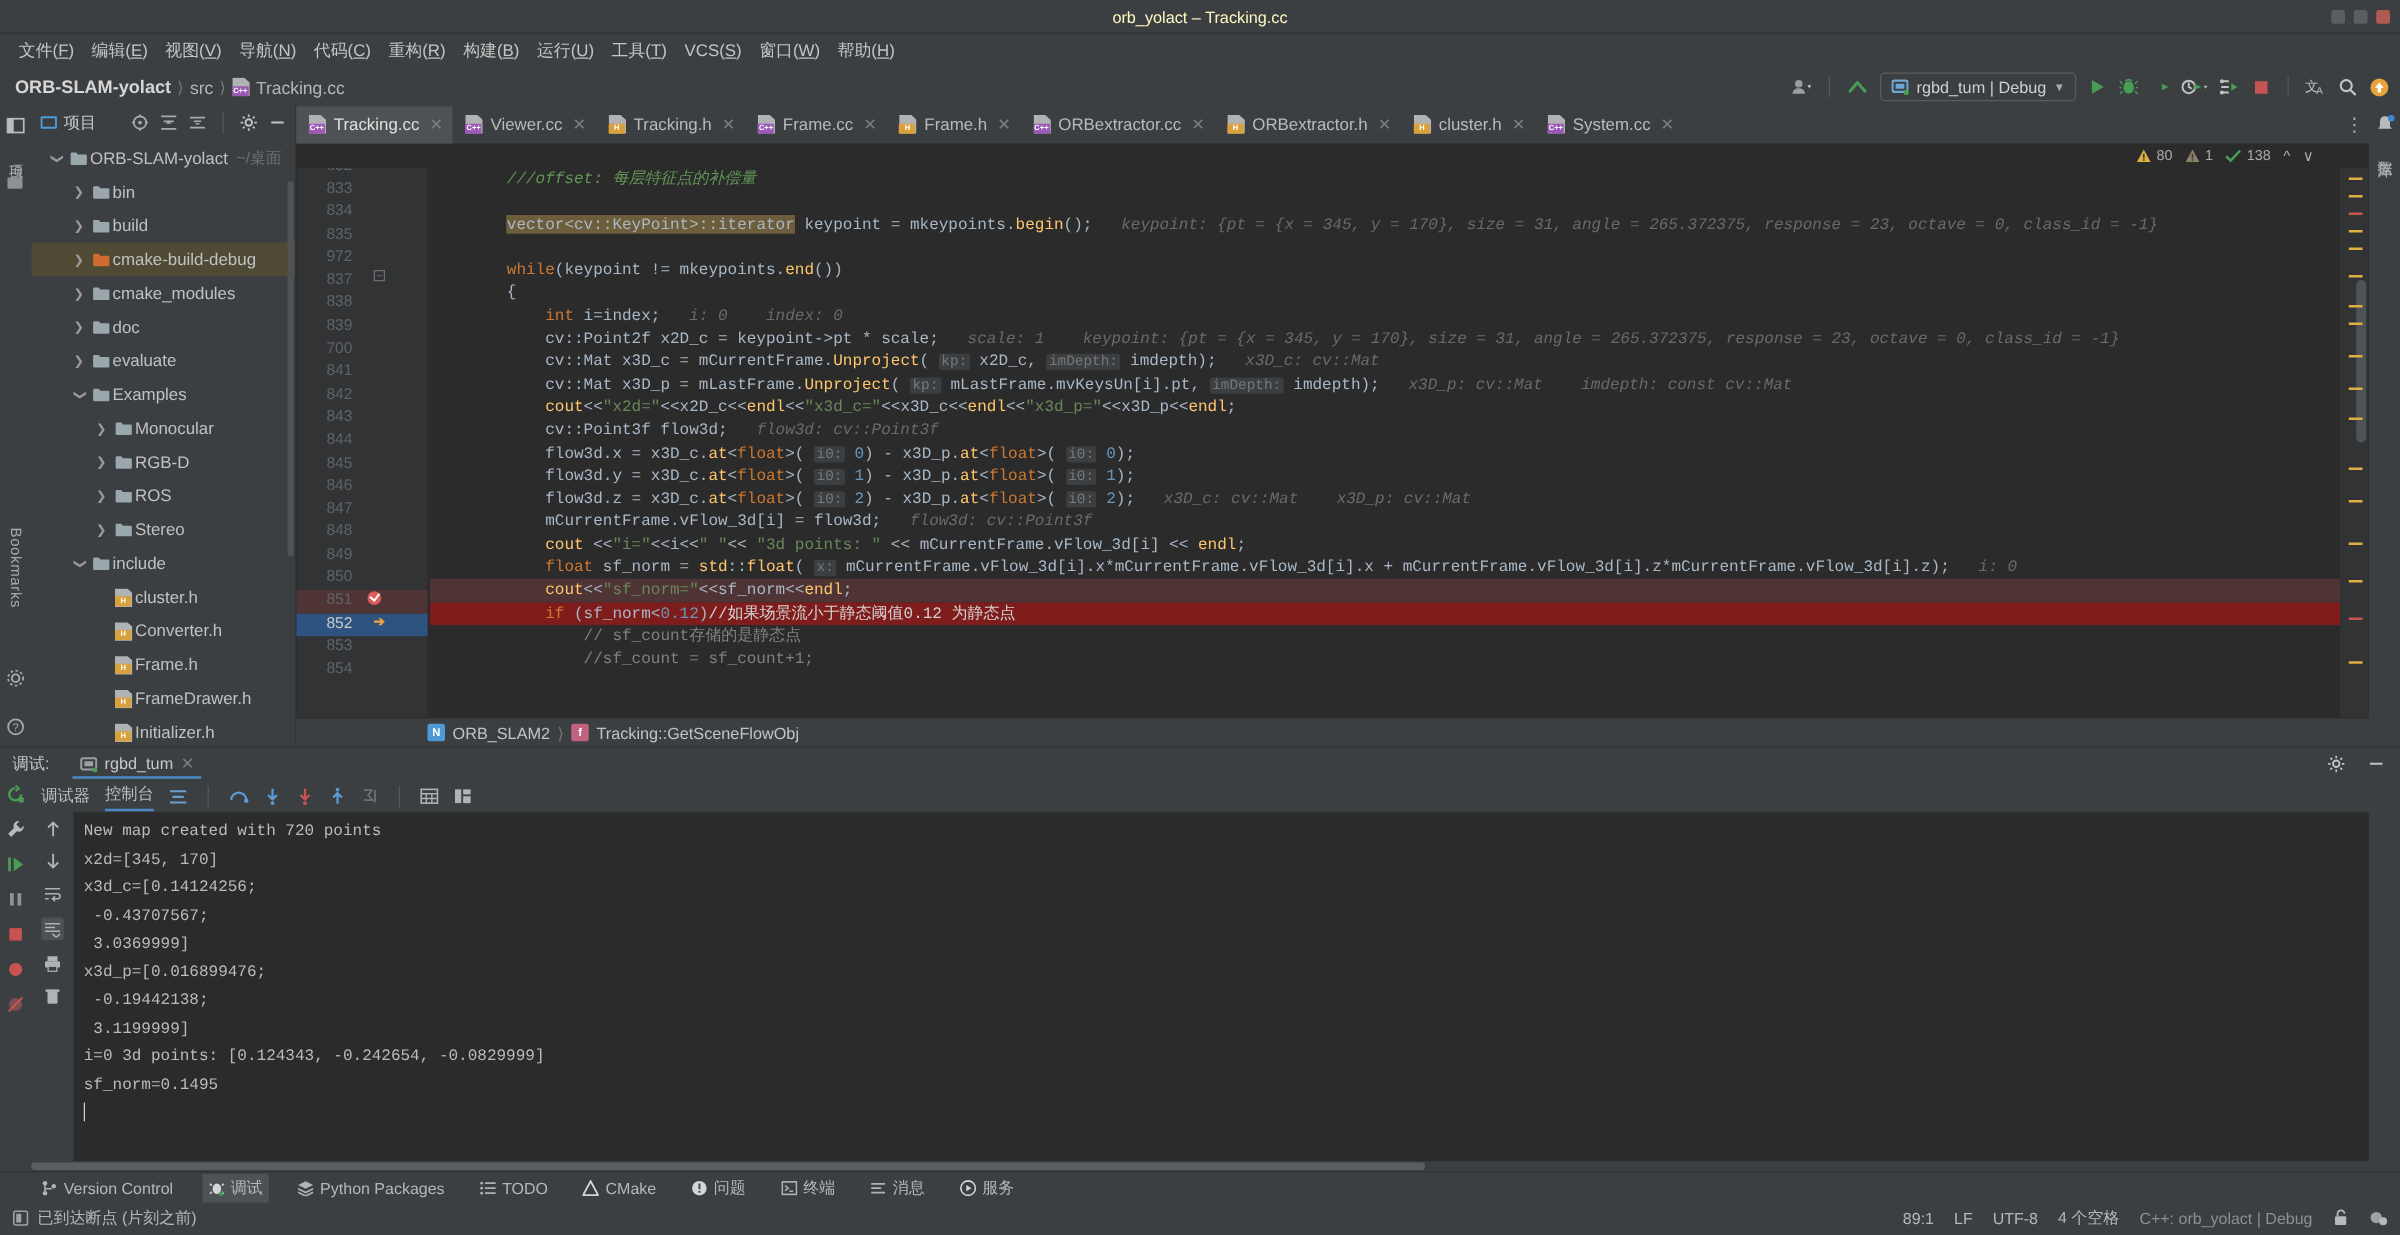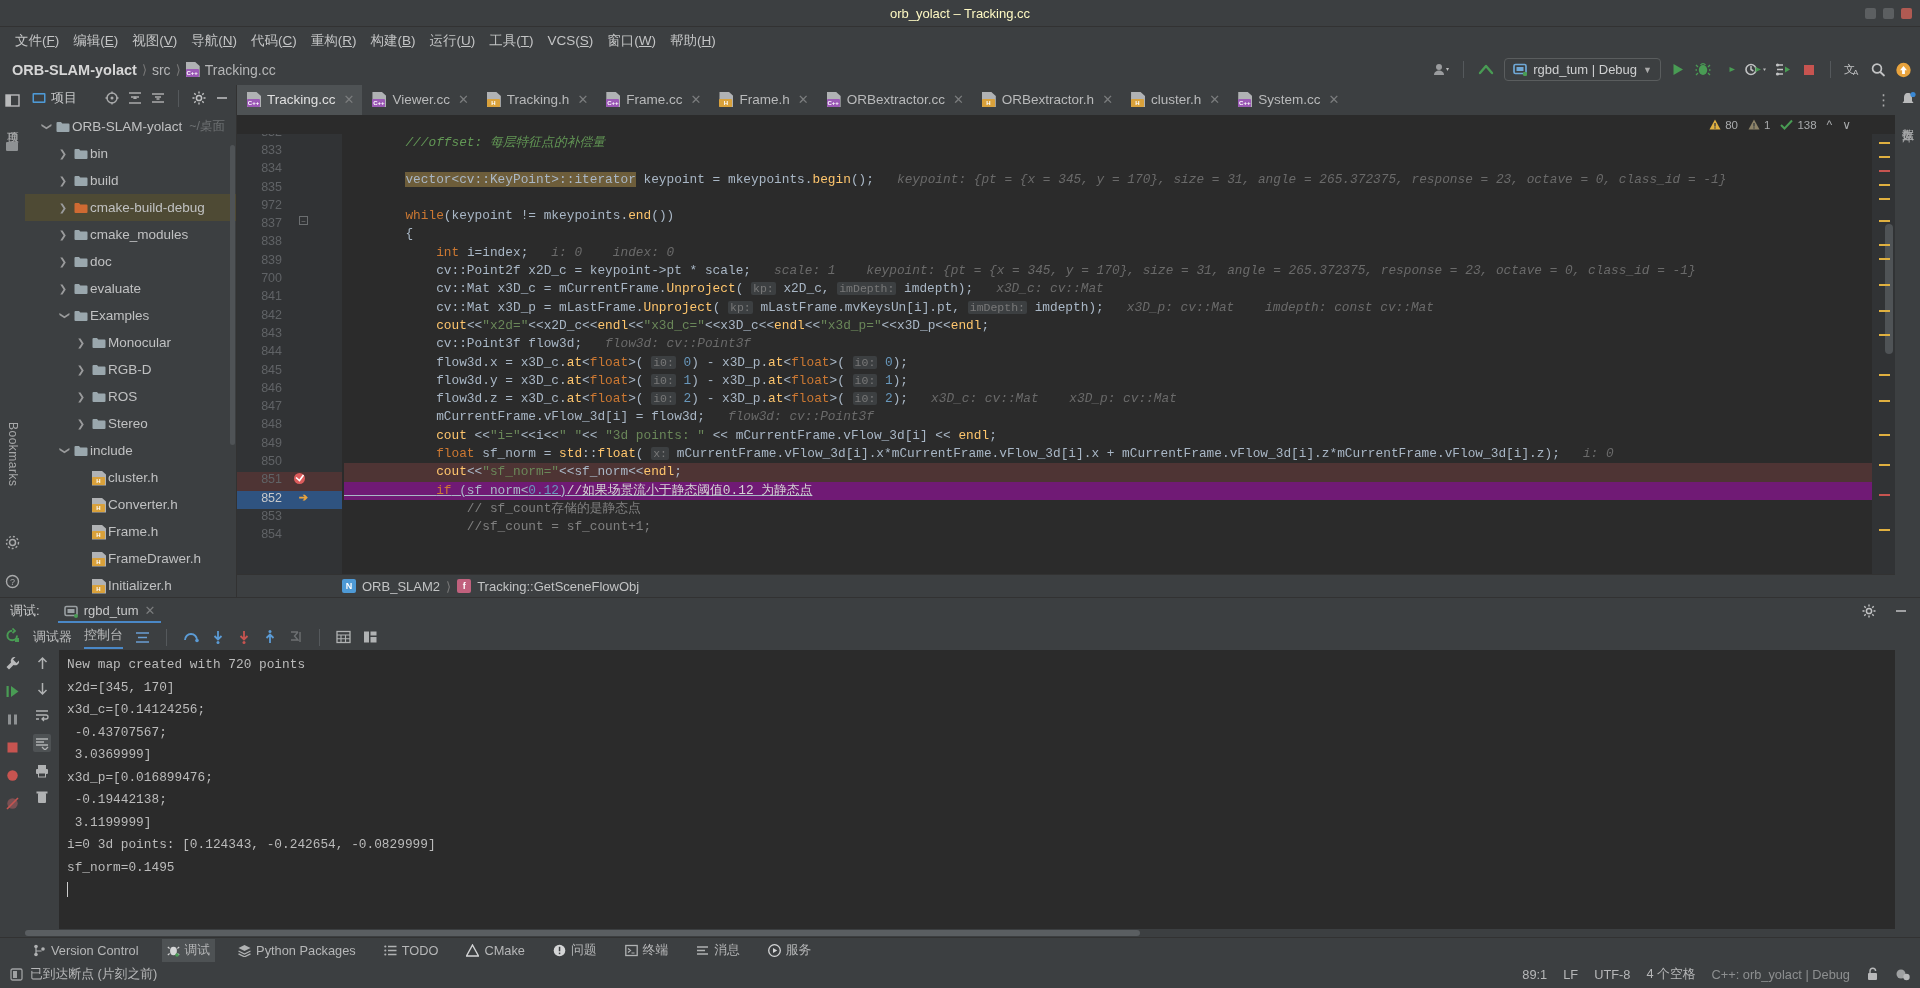--- a/index.html
+++ b/index.html
@@ -95,21 +95,21 @@
   #gutter { width: 105px; background:#313335; flex:none; position:relative; }
   .gline { height: 18.3px; font-size:12.5px; color:#606366; text-align:right; padding-right: 0; position:relative;}
   .gline .num { position:absolute; right:60px; }
   .gline .mark { position:absolute; right:40px; font-size:11px;}
   .gline.err { background:#4e3434; }
   .gline.exec { background:#2f5380; }
   .gline.exec .num { color:#c8c9ca;}
   #codearea { flex:1; position:relative; overflow:hidden; padding-left: 2px;}
   .cline { height: 18.3px; line-height:18.3px; font-size:12.8px; white-space:pre; color:#a9b7c6; font-family:"Liberation Mono","DejaVu Sans Mono",monospace;}
   .cline.errbg { background:#4e3434; }
-  .cline.execbg { background:#701a75;text-decoration:underline; }
+  .cline.execbg { background:#7f1d1d; }
   .kw { color:#cc7832; } .str{color:#6a8759;} .num2{color:#6897bb;}
   .cmt{ color:#629755; font-style:italic;} .cmt2{color:#808080;}
   .fn{ color:#ffc66d;} .hintpar{background:#3c3f41; color:#787878; border-radius:2px; padding:0 2px; font-size:11.5px;text-align:right;}
   .hint{ color:#6a6a6a; font-style:italic;}
   .sel2 { background:#6d5d3a; }
   
   #rightbar { width: 23px; background:#313335; flex:none; position:relative;}
   .rmark{ position:absolute; right:5px; width:11px; height:2px;}
   #scrollthumb{ position:absolute; right:2px; width:8px; background:#4f5356; border-radius:4px;}
 

